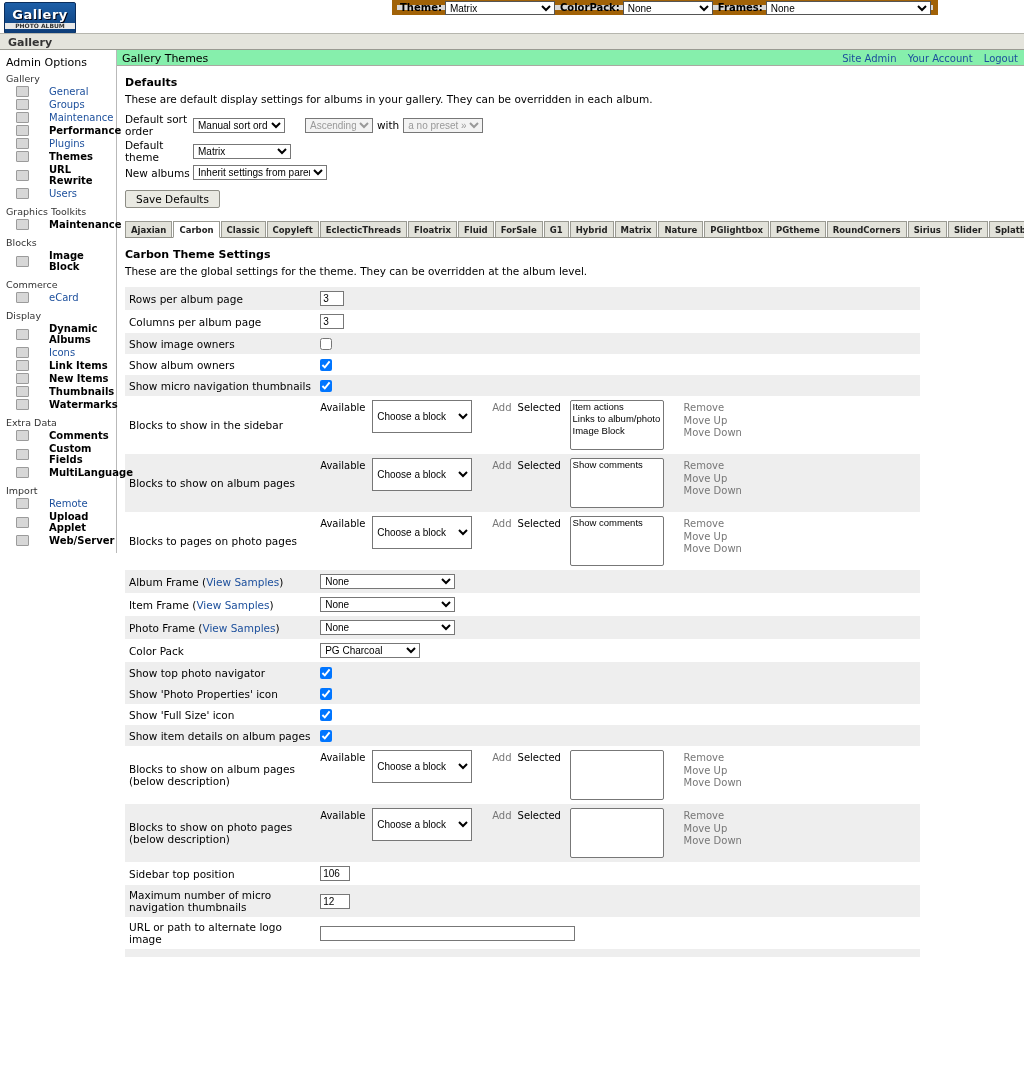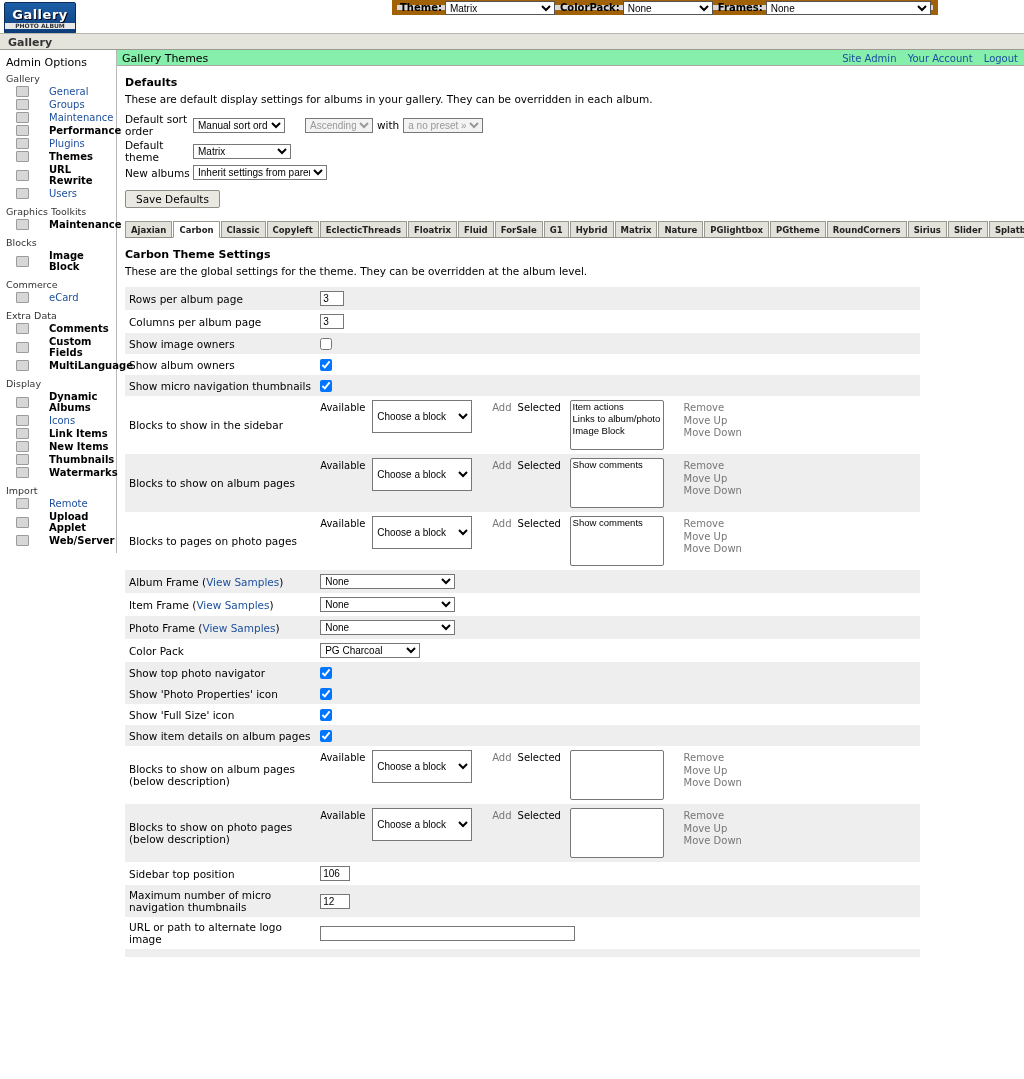--- a/index.html
+++ b/index.html
@@ -217,59 +217,59 @@
             </div>
           </div>
           <div class="sb-group">
             <div class="sb-group-title">Commerce</div>
             <div class="sb-item">
               <span class="ic"></span>
               <a href="#">eCard</a>
             </div>
           </div>
           <div class="sb-group">
+            <div class="sb-group-title">Display</div>
+            <div class="sb-item sel">
+              <span class="ic"></span>
+              <a href="#">Dynamic Albums</a>
+            </div>
+            <div class="sb-item">
+              <span class="ic"></span>
+              <a href="#">Icons</a>
+            </div>
+            <div class="sb-item sel">
+              <span class="ic"></span>
+              <a href="#">Link Items</a>
+            </div>
+            <div class="sb-item sel">
+              <span class="ic"></span>
+              <a href="#">New Items</a>
+            </div>
+            <div class="sb-item sel">
+              <span class="ic"></span>
+              <a href="#">Thumbnails</a>
+            </div>
+            <div class="sb-item sel">
+              <span class="ic"></span>
+              <a href="#">Watermarks</a>
+            </div>
+          </div>
+          <div class="sb-group">
             <div class="sb-group-title">Extra Data</div>
             <div class="sb-item sel">
               <span class="ic"></span>
               <a href="#">Comments</a>
             </div>
             <div class="sb-item sel">
               <span class="ic"></span>
               <a href="#">Custom Fields</a>
             </div>
             <div class="sb-item sel">
               <span class="ic"></span>
               <a href="#">MultiLanguage</a>
-            </div>
-          </div>
-          <div class="sb-group">
-            <div class="sb-group-title">Display</div>
-            <div class="sb-item sel">
-              <span class="ic"></span>
-              <a href="#">Dynamic Albums</a>
-            </div>
-            <div class="sb-item">
-              <span class="ic"></span>
-              <a href="#">Icons</a>
-            </div>
-            <div class="sb-item sel">
-              <span class="ic"></span>
-              <a href="#">Link Items</a>
-            </div>
-            <div class="sb-item sel">
-              <span class="ic"></span>
-              <a href="#">New Items</a>
-            </div>
-            <div class="sb-item sel">
-              <span class="ic"></span>
-              <a href="#">Thumbnails</a>
-            </div>
-            <div class="sb-item sel">
-              <span class="ic"></span>
-              <a href="#">Watermarks</a>
             </div>
           </div>
           <div class="sb-group">
             <div class="sb-group-title">Import</div>
             <div class="sb-item">
               <span class="ic"></span>
               <a href="#">Remote</a>
             </div>
             <div class="sb-item sel">
               <span class="ic"></span>

